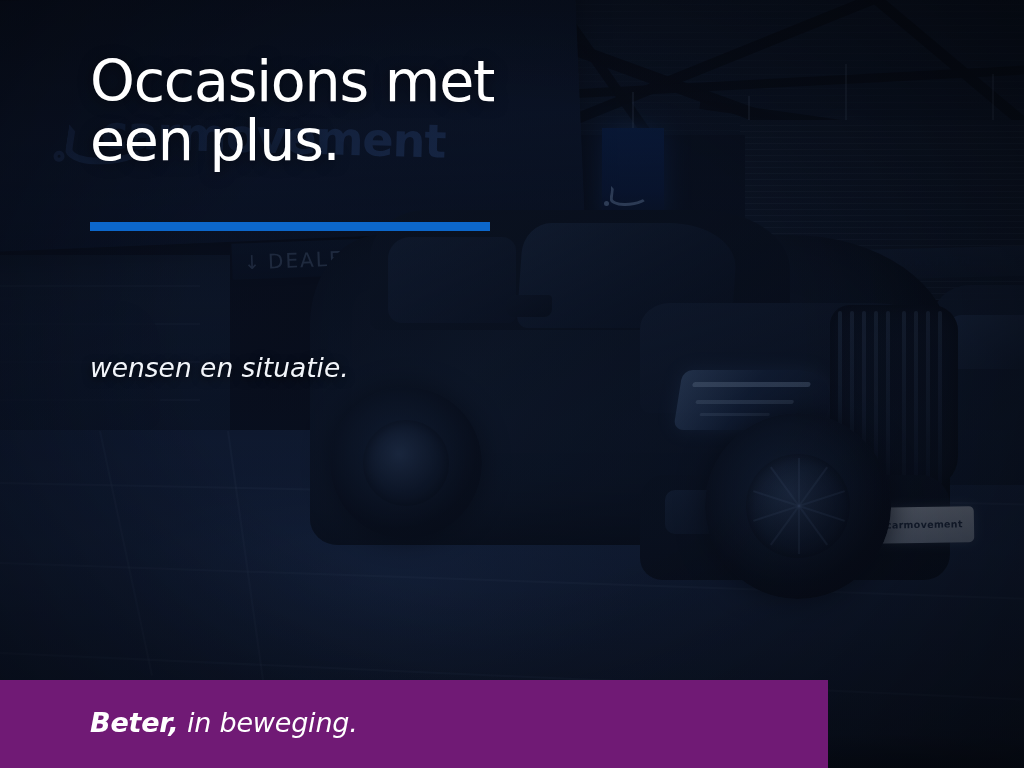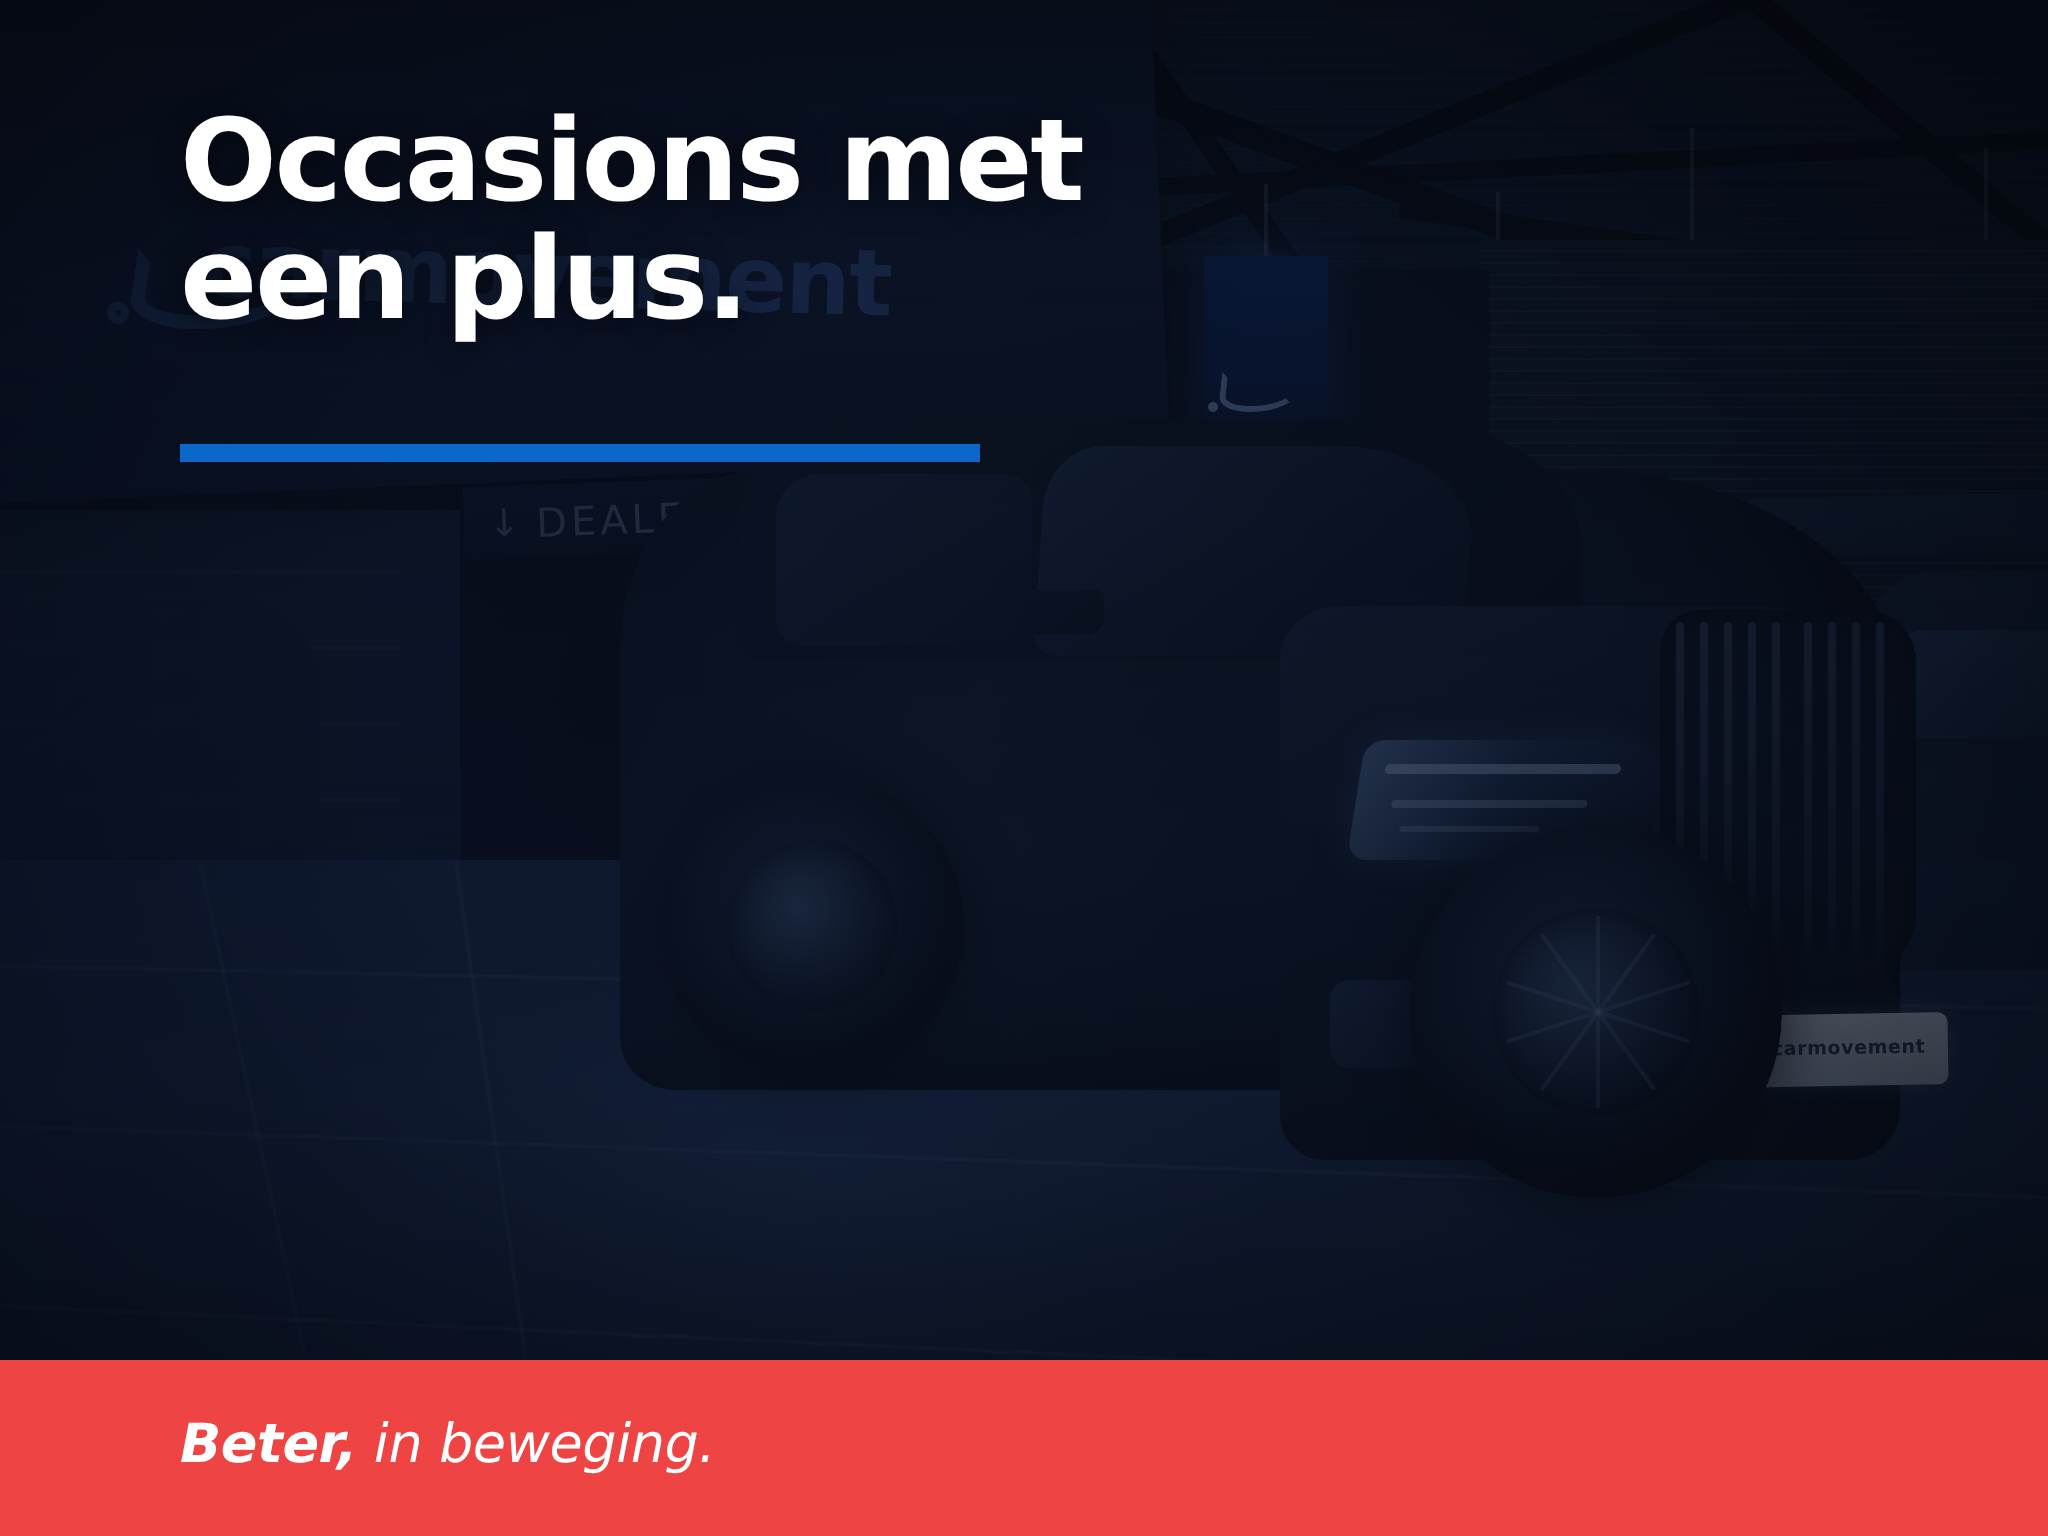--- a/index.html
+++ b/index.html
@@ -295,21 +295,21 @@
 
   
   .content{ position:absolute; inset:0; }
 
   .headline{
     position:absolute; left:90px; top:52px;
     width:620px;
     color:#ffffff;
     font-size:57px;
     line-height:1.03;
-    font-weight:700;
+    font-weight:400;
     letter-spacing:-1.2px;
     font-family:"DejaVu Sans", sans-serif;
     text-shadow:0 2px 14px rgba(0,0,0,.55);
     white-space:pre-line;
   }
 
   .accent-bar{
     position:absolute; left:90px; top:222px;
     width:400px; height:9px;
     background:#0c67cb;
@@ -323,22 +323,22 @@
     line-height:48px;
     font-style:italic;
     font-family:"DejaVu Sans", sans-serif;
     text-shadow:0 2px 10px rgba(0,0,0,.75);
   }
   .body-copy .ln{ display:block; white-space:nowrap; }
   .body-copy b{ font-weight:700; font-style:italic; }
 
   
   .footer{
-    position:absolute; left:0; bottom:0; width:1024px; height:88px;
-    background:#ef4444;
+    position:absolute; left:0; bottom:0; width:828px; height:88px;
+    background:#701a75;
   }
   .footer .tagline{
     position:absolute; left:90px; top:27px;
     color:#ffffff;
     font-size:27px;
     font-style:italic;
     font-family:"DejaVu Sans", sans-serif;
     letter-spacing:-.2px;
   }
   .footer .tagline b{ font-weight:700; }
@@ -474,20 +474,23 @@
   </div>
 
   <div class="content">
 
     <div class="headline">Occasions met
 een plus.</div>
 
     <div class="accent-bar"></div>
 
     <div class="body-copy">
+      <span class="ln">
+        <span>wensen en situatie.</span>
+      </span>
     </div>
 
   </div>
 
   <div class="footer">
     <div class="tagline"><b>Beter,</b><span> in beweging.</span></div>
   </div>
 
 </div>
 

